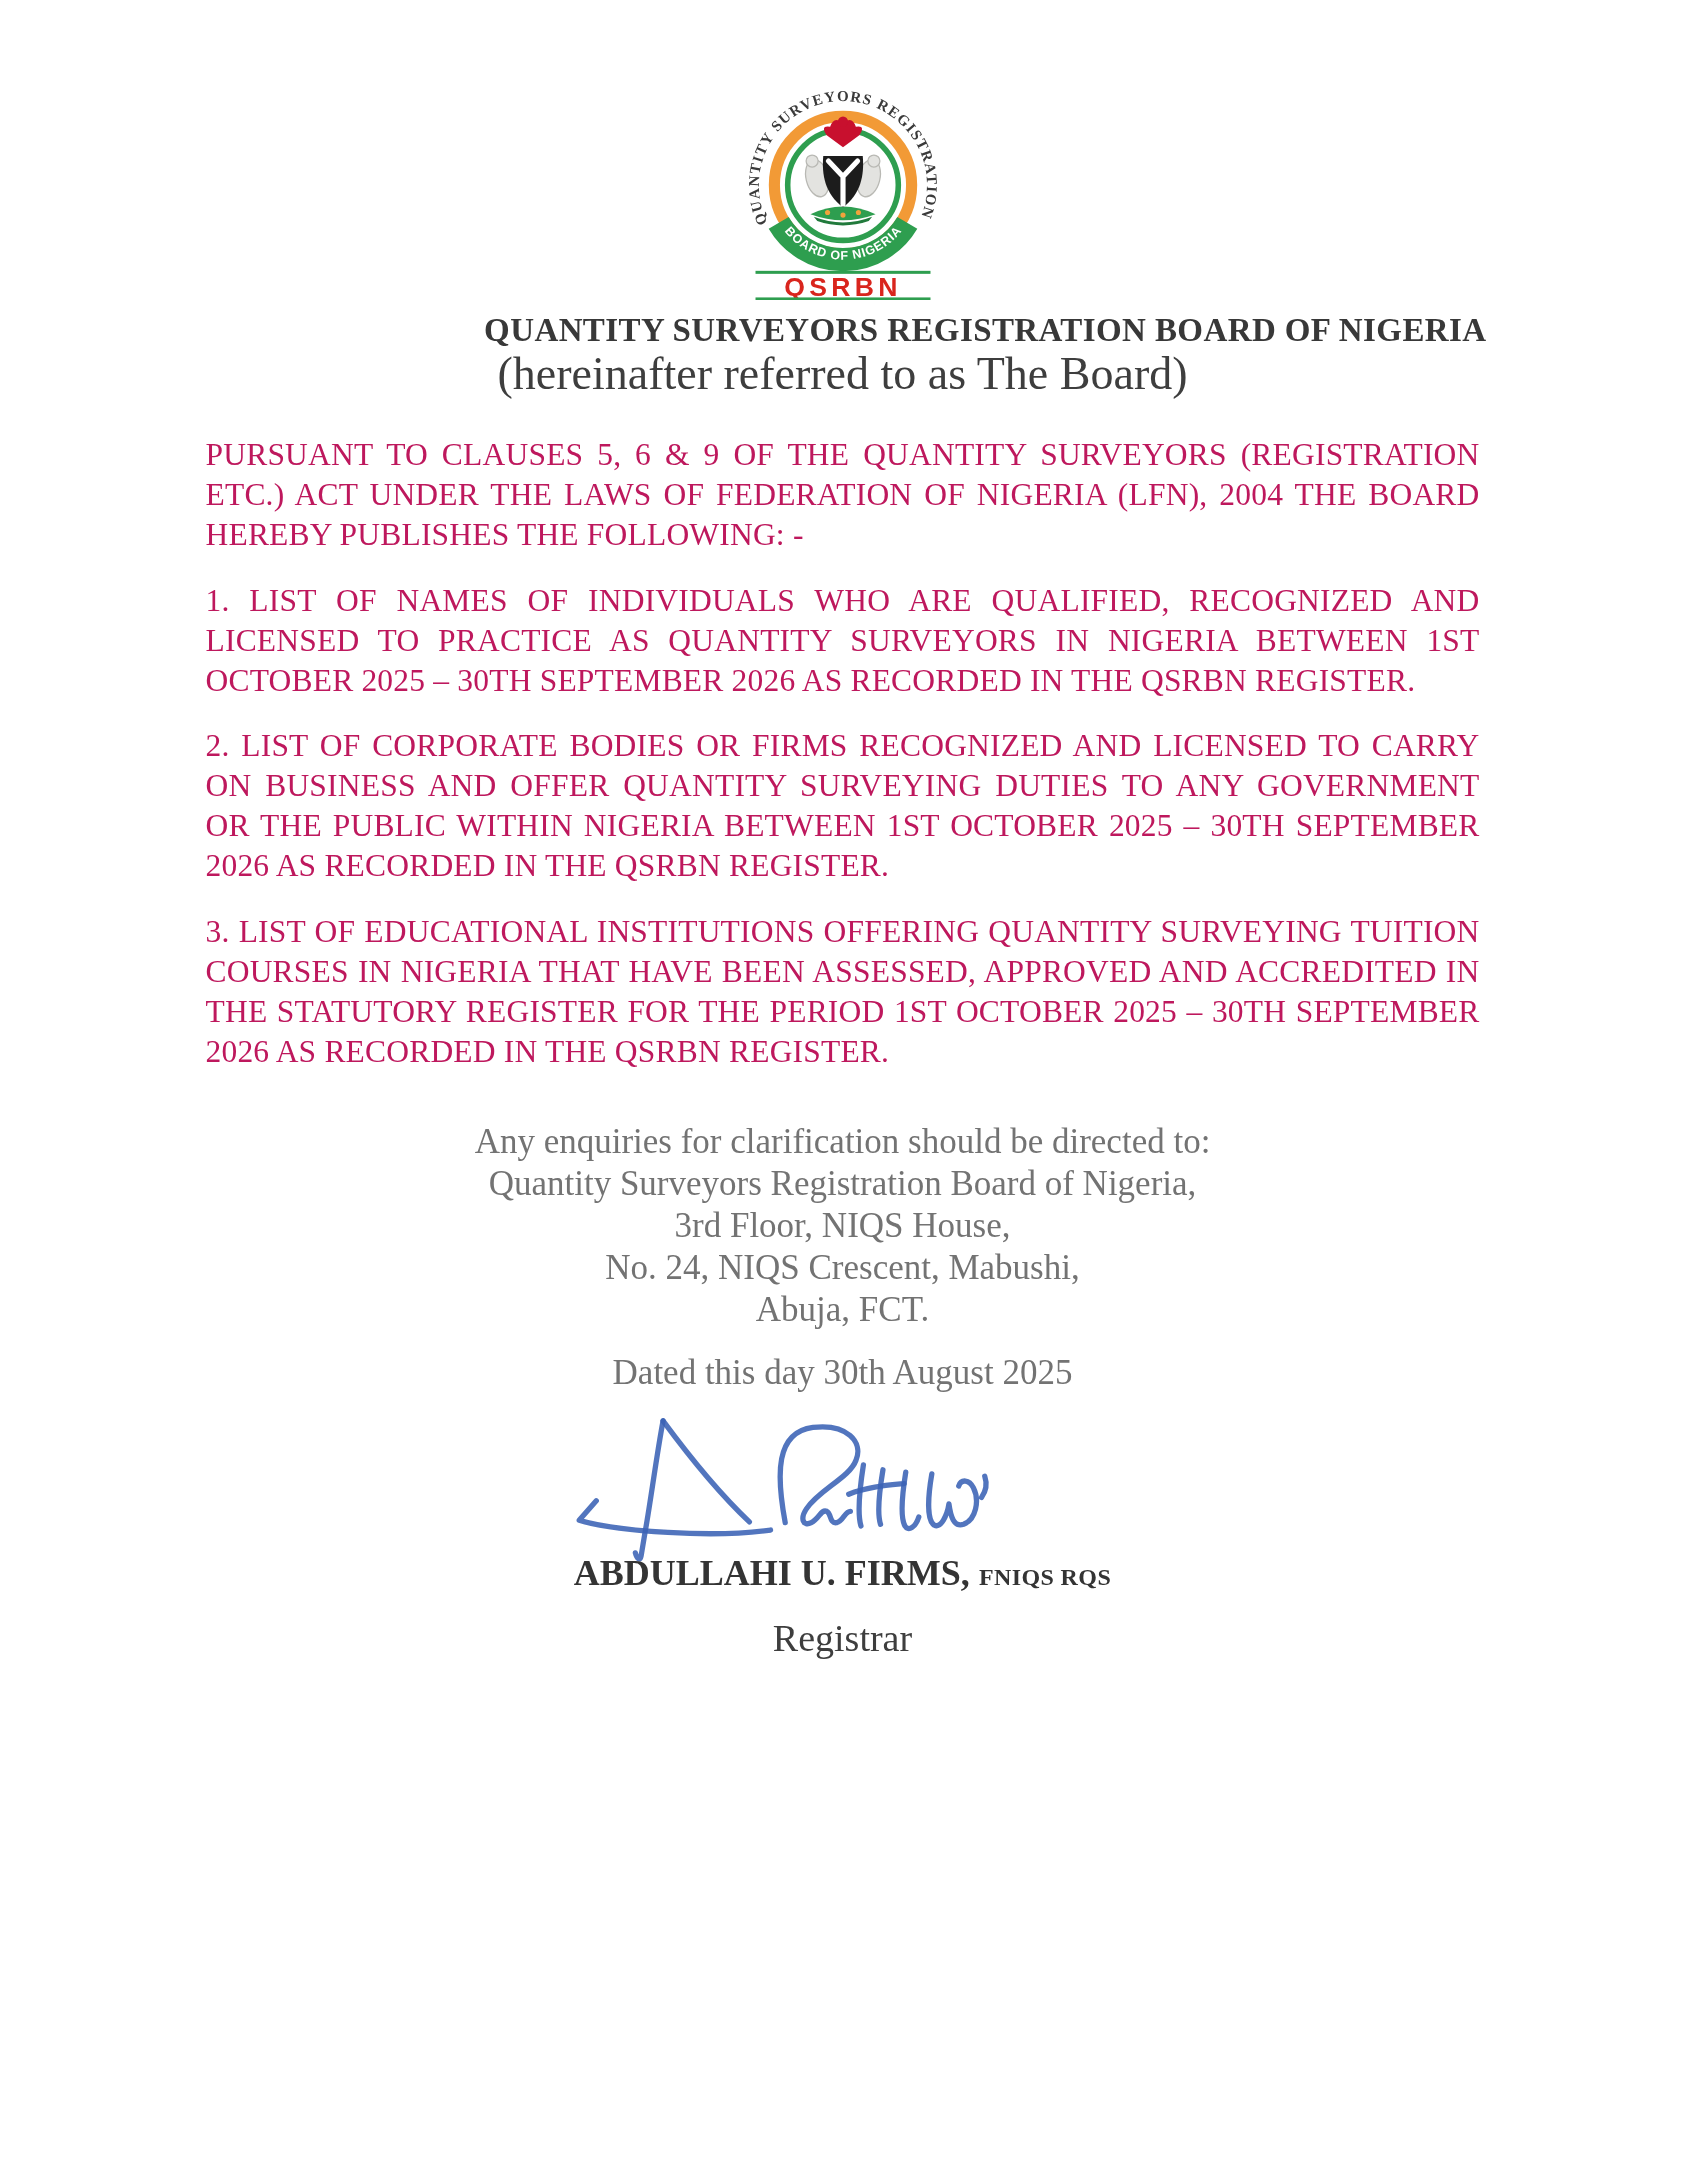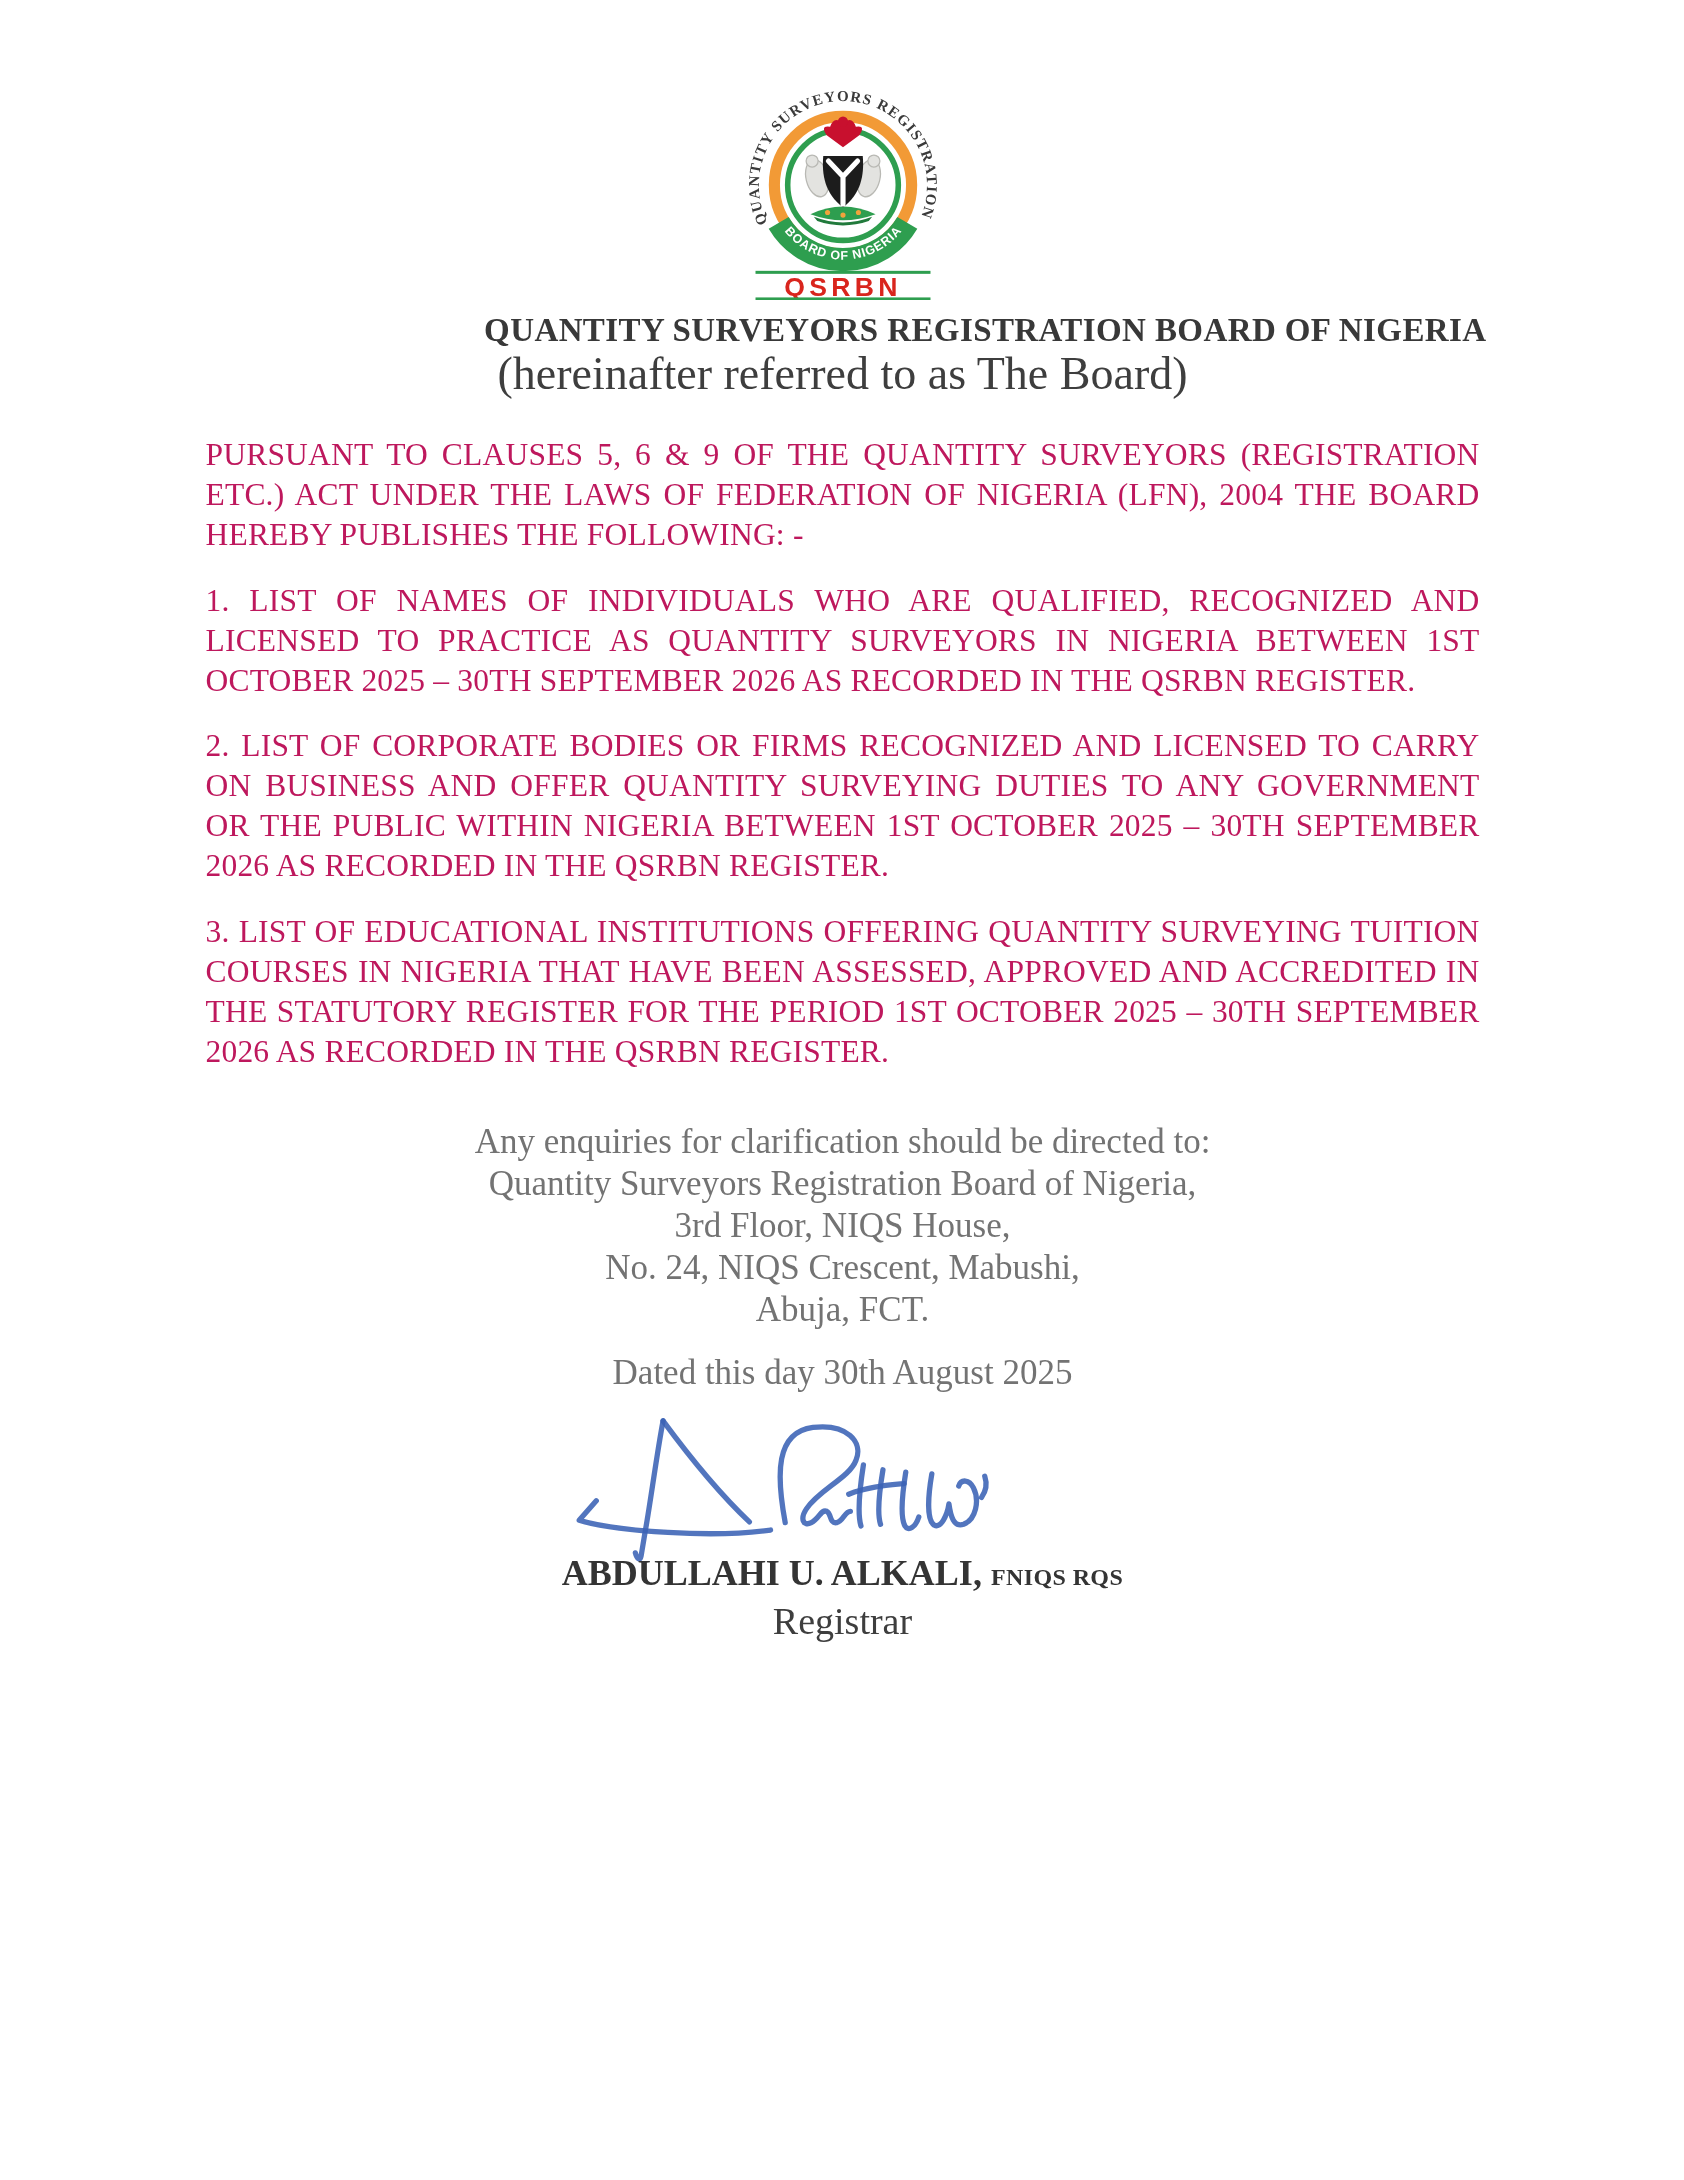--- a/index.html
+++ b/index.html
@@ -36,21 +36,21 @@
   .dated{margin-top:21px;}
   .by-order{margin-top:37px;letter-spacing:0.4px;}
 
   
   .sig-wrap{width:440px;margin:22px auto -22px auto;position:relative;left:-48px;height:158px;}
   .sign-line{
     margin-top:0;text-align:center;font-size:36px;font-weight:bold;color:#343434;
     line-height:43px;position:relative;
   }
   .sign-creds{font-size:24px;letter-spacing:0.4px;}
-  .sign-title{margin-top:0;text-align:center;font-size:38px;color:#3e3e3e;}
+  .sign-title{margin-top:17px;text-align:center;font-size:38px;color:#3e3e3e;}
 </style>
 </head>
 <body>
 
 <div class="page">
 
   <div class="logo-wrap">
     <svg width="204" height="211" viewBox="0 0 232 246">
       <defs>
         <path id="arcTop" d="M 31,161 A 98,98 0 1 1 200.9,161"></path>
@@ -138,19 +138,19 @@
         <path d="M 406,69 C 401,100 400,126 405,135 C 409,142 418,137 422,124"></path>
 
         <path d="M 438,71 C 432,106 433,129 441,134 C 449,138 457,122 459,108 C 461,123 465,137 477,133 C 492,127 497,104 489,88 C 484,78 474,77 471,86"></path>
 
         <path d="M 503,74 C 506,83 504,93 499,100"></path>
       </g>
     </svg>
   </div>
 
   <div class="sign-line">
-    <span>ABDULLAHI U. ALKALI,</span>
+    <span>ABDULLAHI U. FIRMS,</span>
     <span class="sign-creds">FNIQS RQS</span>
   </div>
   <div class="sign-title">Registrar</div>
 
 </div>
 
 
 </body></html>

